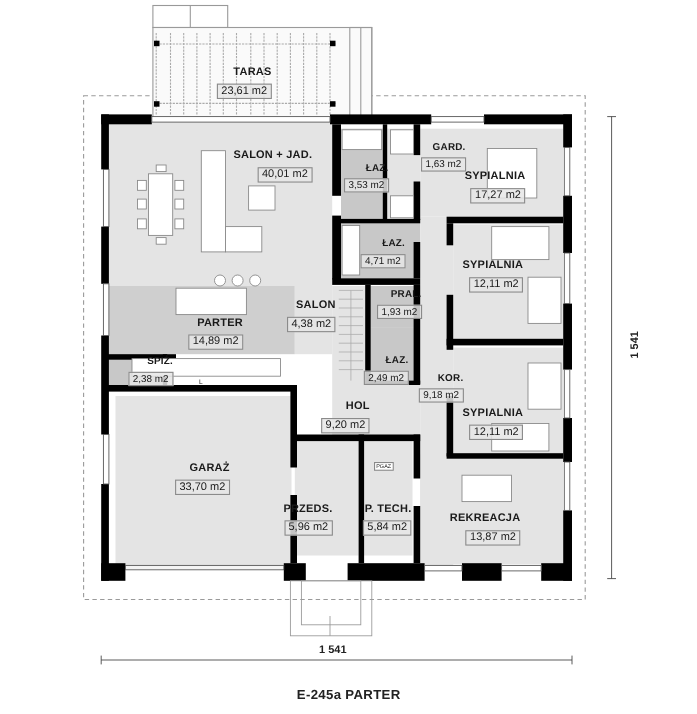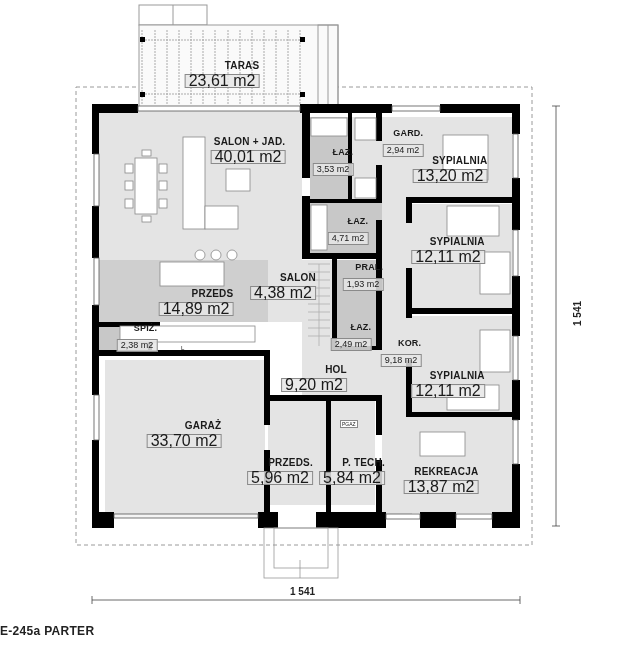--- a/index.html
+++ b/index.html
@@ -1,24 +1,24 @@
 <!DOCTYPE html>
 <html><head>
 <meta charset="utf-8">
 <style>
   html, body { margin:0; padding:0; background:#ffffff; }
   body { width:634px; height:649px; position:relative; overflow:hidden; font-family:"Liberation Sans", "DejaVu Sans", sans-serif; }
   svg#plan { position:absolute; left:0; top:0; }
   .lbl { position:absolute; transform:translateX(-50%); text-align:right; white-space:nowrap; }
   .lbl .nm { display:block; font-family:"Liberation Sans", sans-serif; font-weight:bold; font-size:10px; color:#1a1a1a; letter-spacing:0.2px; line-height:12px; }
-  .lbl .ar { display:inline-block; font-family:"Liberation Sans", sans-serif; font-size:16px; color:#1a1a1a; border:1px solid #8a8a8a; background:rgba(230,230,230,0.85); padding:0 3px; line-height:12px; margin-top:1px; }
+  .lbl .ar { display:inline-block; font-family:"Liberation Sans", sans-serif; font-size:10px; color:#1a1a1a; border:1px solid #8a8a8a; background:rgba(230,230,230,0.85); padding:0 3px; line-height:12px; margin-top:1px; }
   .lbl.small .nm, .lbl.small .ar { font-size:9px; line-height:11px; }
   .dim { position:absolute; font-family:"Liberation Sans", sans-serif; font-weight:bold; font-size:10px; color:#222; }
   .dimv { transform:rotate(-90deg); transform-origin:center; }
-  .title { position:absolute; left:0; width:634px; top:624px; text-align:left; font-family:"Liberation Sans", sans-serif; font-weight:bold; font-size:12px; color:#222; letter-spacing:0.3px; }
+  .title { position:absolute; left:0; width:634px; top:624px; text-align:center; font-family:"Liberation Sans", sans-serif; font-weight:bold; font-size:12px; color:#222; letter-spacing:0.3px; }
 </style>
 </head>
 <body>
 
 <svg id="plan" width="634" height="649" viewBox="0 0 634 649" xmlns="http://www.w3.org/2000/svg">
 
   <rect x="76" y="87" width="456" height="458" fill="none" stroke="#9a9a9a" stroke-width="1" stroke-dasharray="4,3"></rect>
 
   <g stroke="#9a9a9a" fill="none">
     <rect x="139" y="5" width="68" height="20" stroke="#999"></rect>
@@ -202,44 +202,44 @@
 <div class="lbl" style="left:248px;top:136px;">
   <span class="nm">SALON + JAD.</span>
   <span class="ar">40,01 m2</span>
 </div>
 <div class="lbl small" style="left:333px;top:147px;">
   <span class="nm">ŁAZ.</span>
   <span class="ar">3,53 m2</span>
 </div>
 <div class="lbl small" style="left:403px;top:128px;">
   <span class="nm">GARD.</span>
-  <span class="ar">2,94 m2</span>
+  <span class="ar">1,63 m2</span>
 </div>
 <div class="lbl" style="left:450px;top:155px;">
   <span class="nm">SYPIALNIA</span>
-  <span class="ar">13,20 m2</span>
+  <span class="ar">17,27 m2</span>
 </div>
 <div class="lbl small" style="left:348px;top:216px;">
   <span class="nm">ŁAZ.</span>
   <span class="ar">4,71 m2</span>
 </div>
 <div class="lbl" style="left:448px;top:236px;">
   <span class="nm">SYPIALNIA</span>
   <span class="ar">12,11 m2</span>
 </div>
 <div class="lbl small" style="left:363px;top:262px;">
   <span class="nm">PRAL.</span>
   <span class="ar">1,93 m2</span>
 </div>
 <div class="lbl" style="left:283px;top:272px;">
   <span class="nm">SALON</span>
   <span class="ar">4,38 m2</span>
 </div>
 <div class="lbl" style="left:196px;top:288px;">
-  <span class="nm">PRZEDS</span>
+  <span class="nm">PARTER</span>
   <span class="ar">14,89 m2</span>
 </div>
 <div class="lbl small" style="left:351px;top:322px;">
   <span class="nm">ŁAZ.</span>
   <span class="ar">2,49 m2</span>
 </div>
 <div class="lbl small" style="left:137px;top:323px;">
   <span class="nm">SPIŻ.</span>
   <span class="ar">2,38 m2</span>
 </div>

